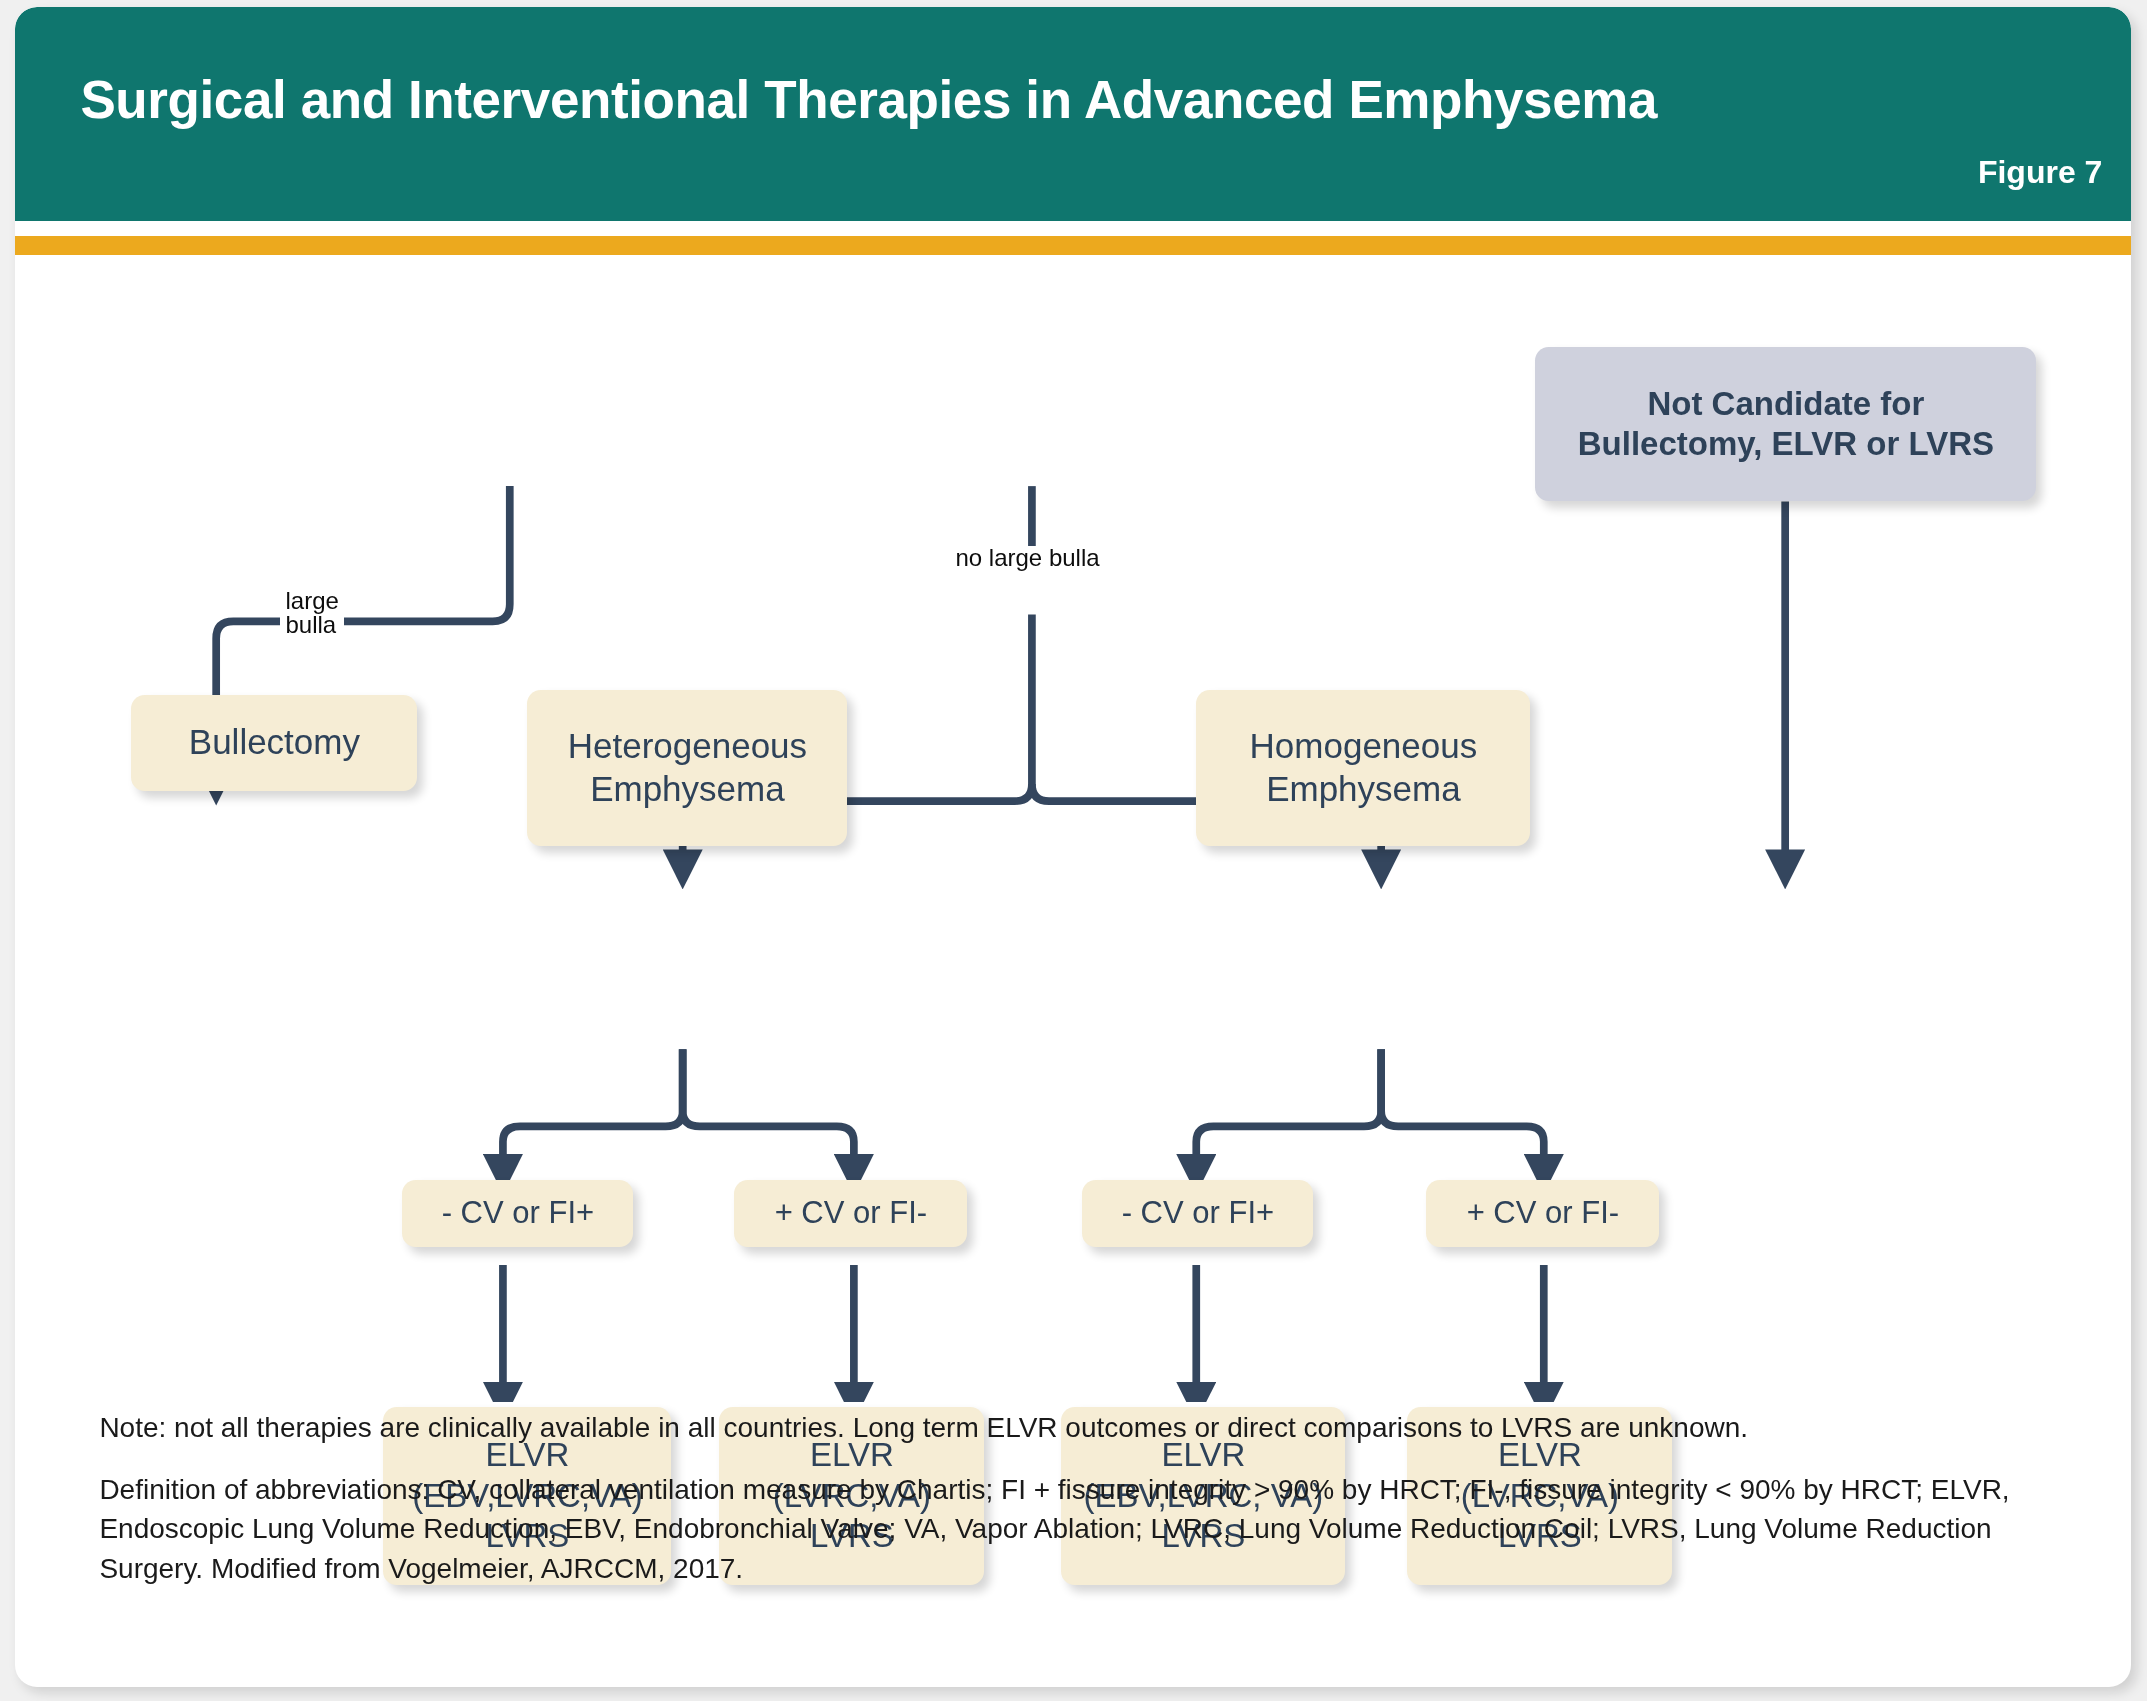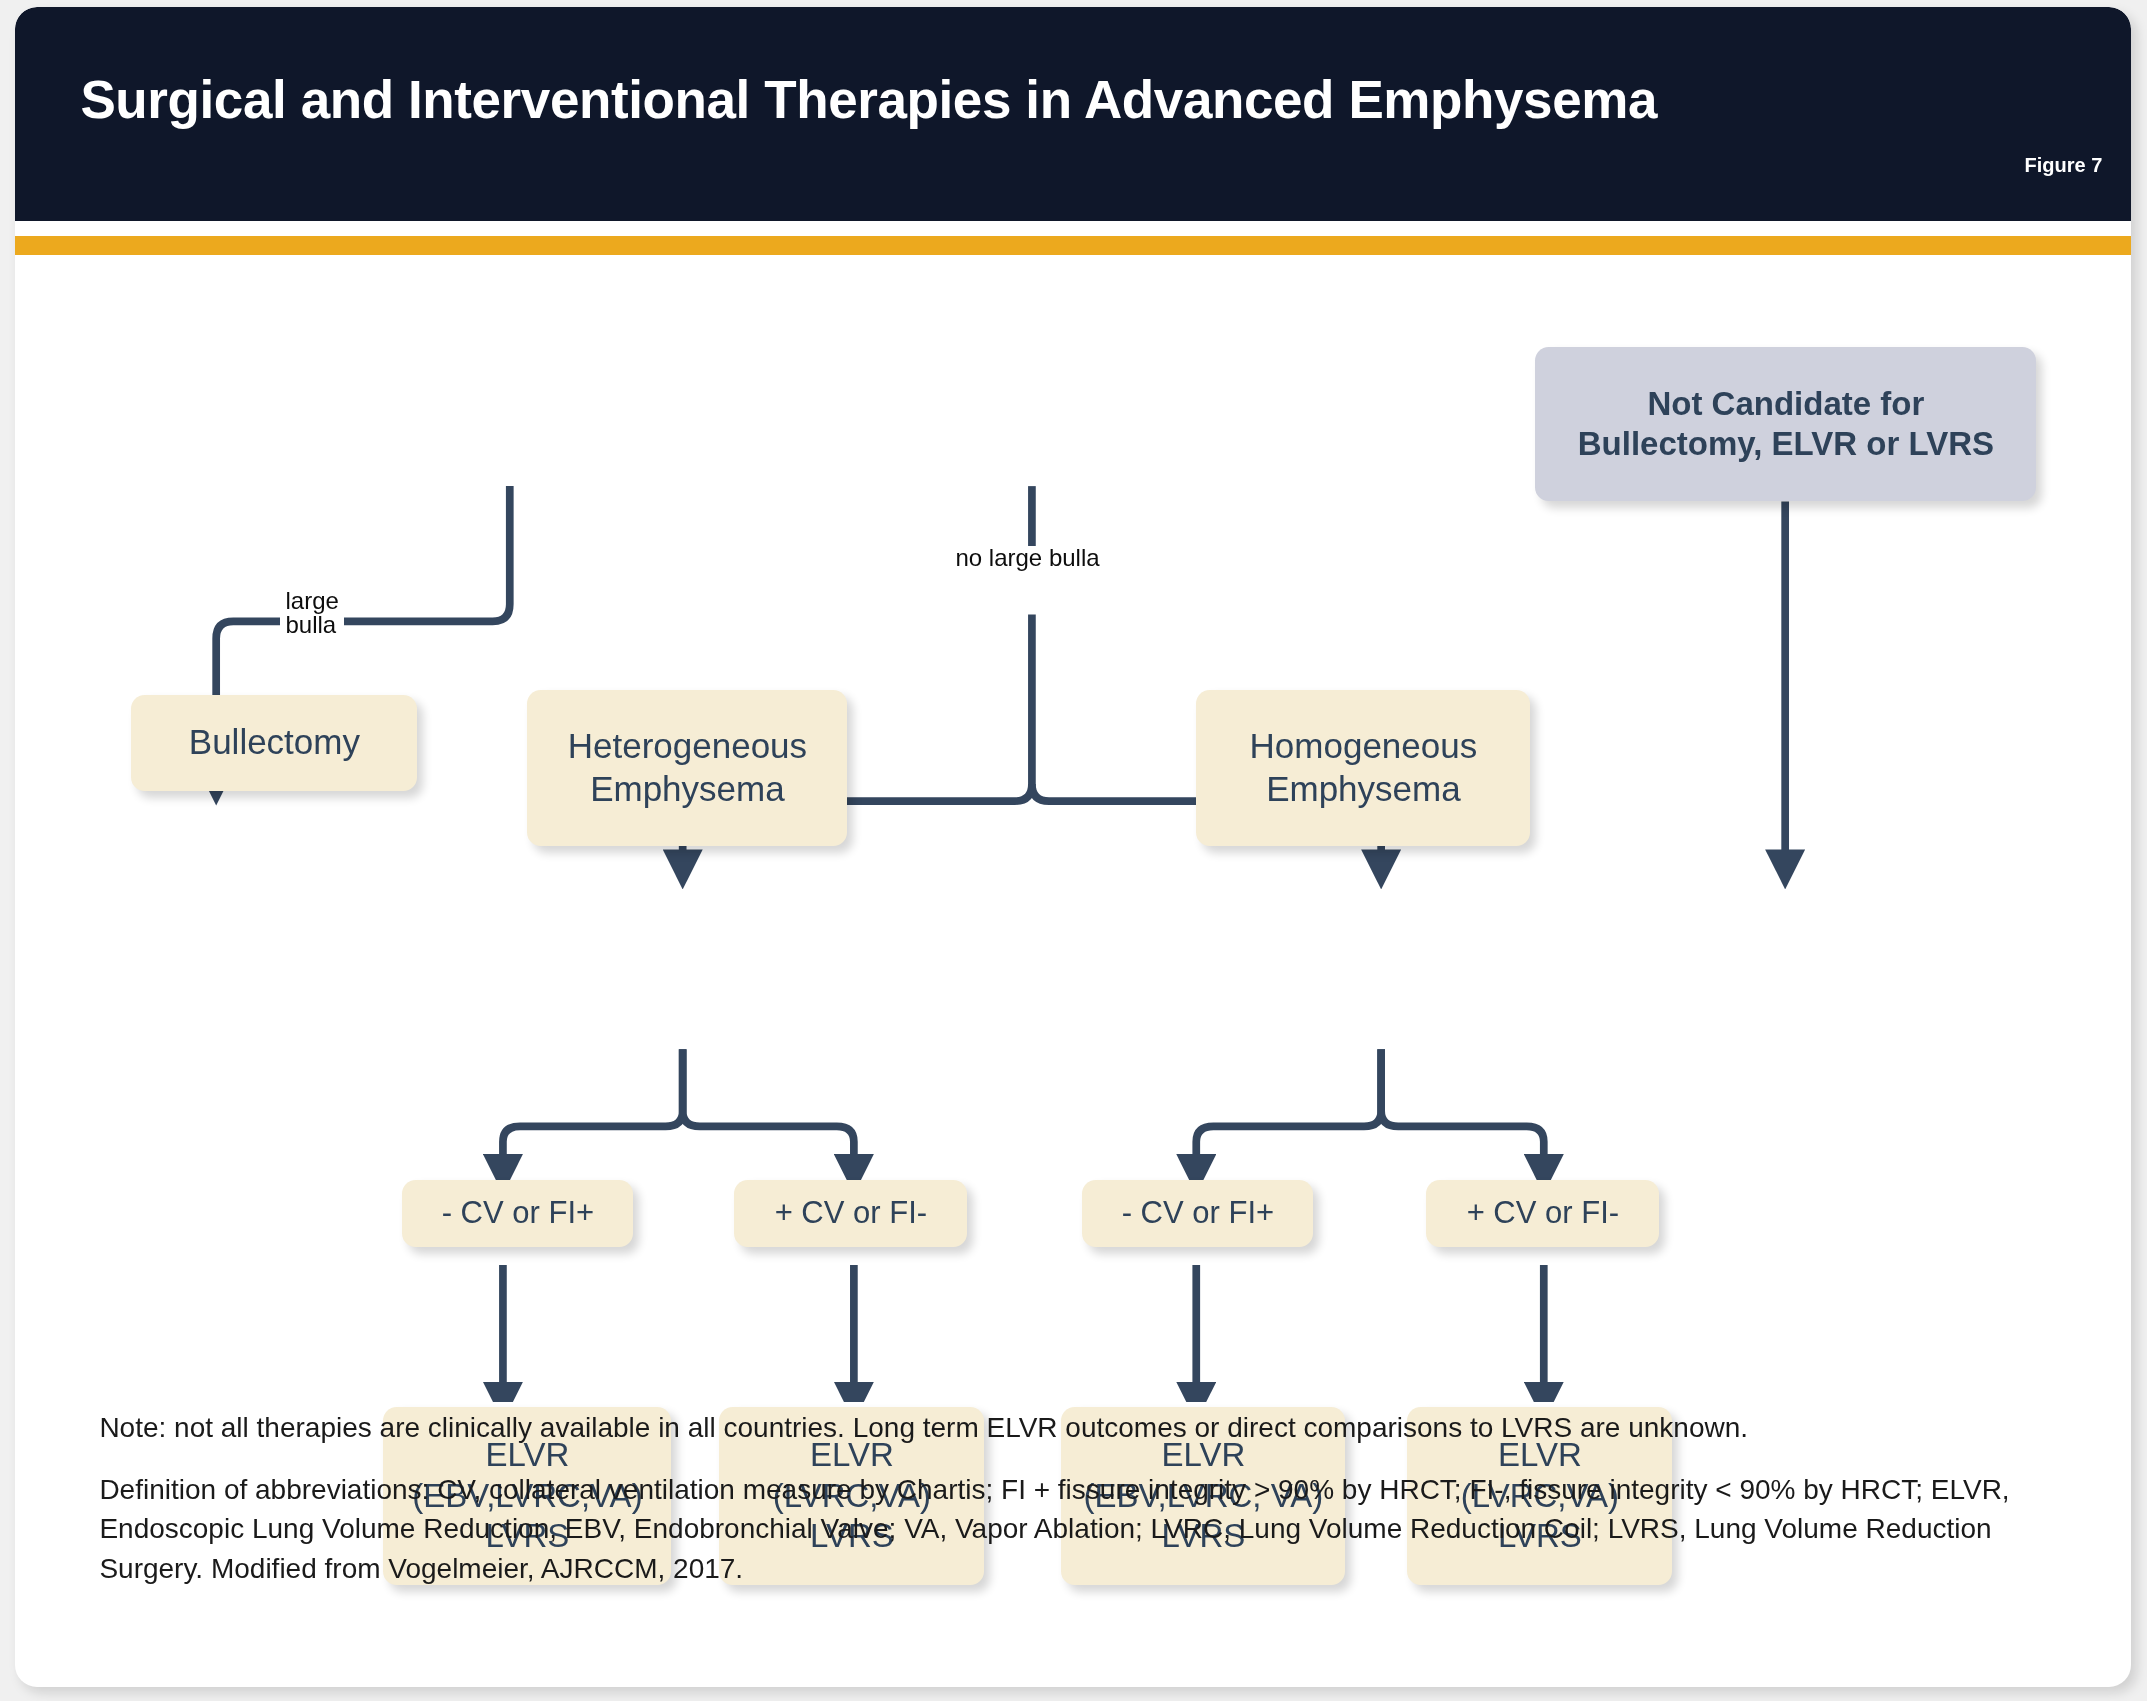--- a/index.html
+++ b/index.html
@@ -22,38 +22,38 @@
     box-shadow: 5.1px 6px 12px rgba(0,0,0,0.13);
     overflow: hidden;
   }
 
   
   #figure-header {
     position: absolute;
     left: 0; top: 0;
     width: 2116px;
     height: 214px;
-    background: #0f172a;
+    background: #0f766e;
     border-radius: 22px 22px 0 0;
   }
   #figure-title {
     position: absolute;
     left: 65px;
     top: 62px;
     font-size: 53px;
     font-weight: bold;
     color: #ffffff;
     letter-spacing: -0.4px;
     white-space: nowrap;
   }
   #figure-number {
     position: absolute;
     right: 29px;
     top: 147px;
-    font-size: 20px;
+    font-size: 32px;
     font-weight: bold;
     color: #ffffff;
     white-space: nowrap;
   }
   #accent-bar {
     position: absolute;
     left: 0;
     top: 229px;
     width: 2116px;
     height: 19px;

